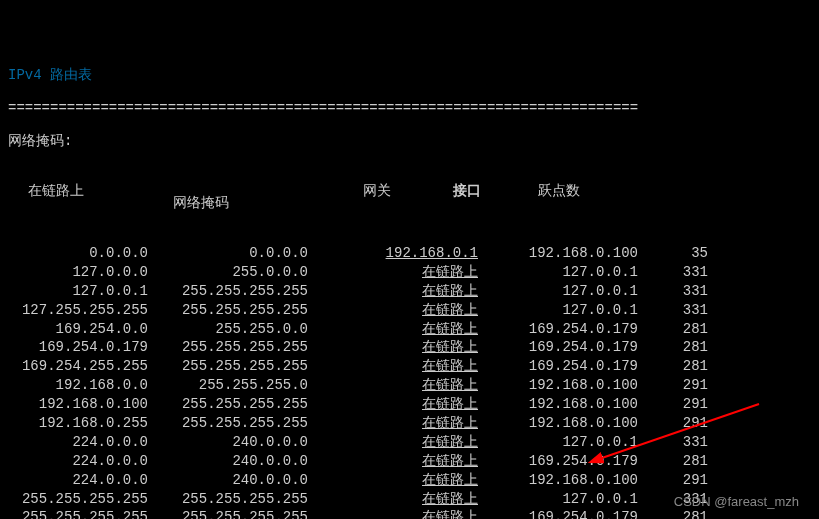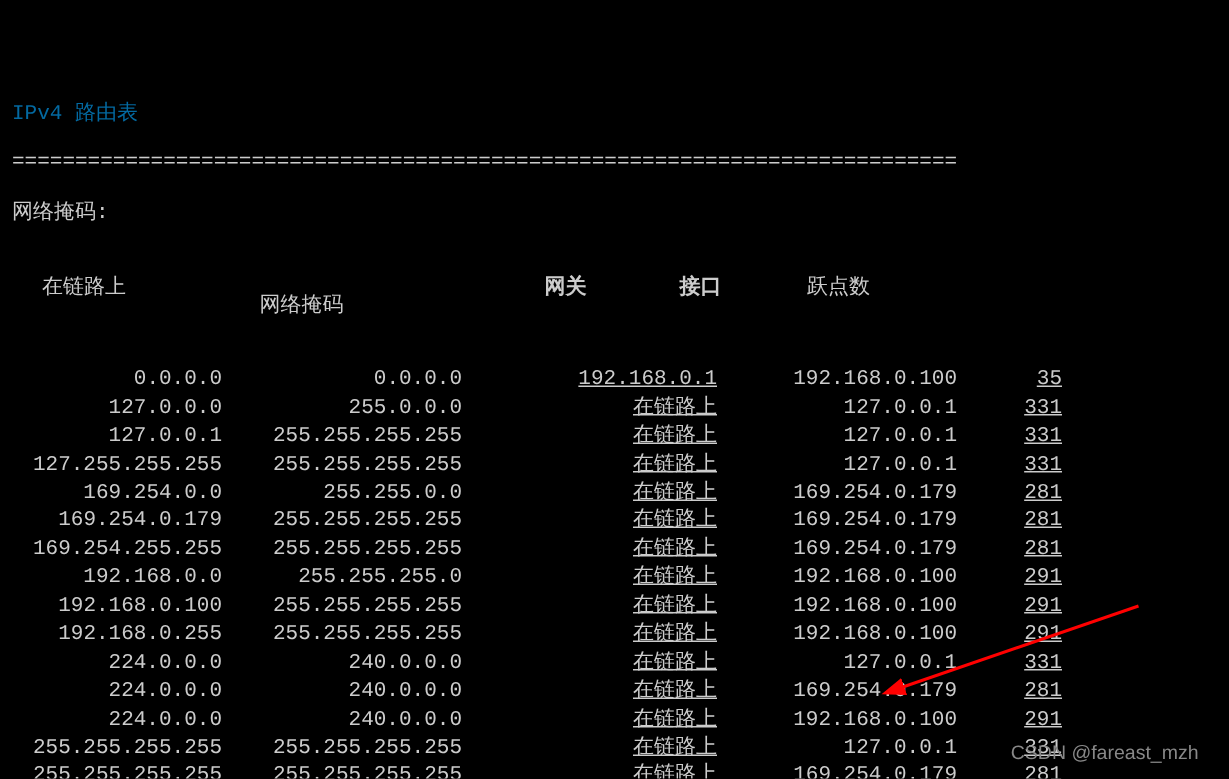--- a/index.html
+++ b/index.html
@@ -34,25 +34,25 @@
     .header-row {
       display: flex;
     }
     .col {
       text-align: right;
     }
     .c1 { width: 140px; }
     .c2 { width: 160px; }
     .c3 { width: 170px; text-decoration: underline; }
     .c4 { width: 160px; }
-    .c5 { width: 70px; text-decoration: underline; }
+    .c5 { width: 70px; }
     .hdr { text-align: left; }
     .hdr1 { width: 80px; padding-left: 20px; }
     .hdr2 { width: 200px; padding-left: 85px; margin-top: 12px; }
-    .hdr3 { width: 150px; padding-left: 75px; font-weight: bold; }
+    .hdr3 { width: 150px; padding-left: 75px; }
     .hdr4 { width: 100px; padding-left: 15px; font-weight: bold; }
     .hdr5 { width: 80px; }
     .row {
       display: flex;
       line-height: 1.35;
     }
     .watermark {
       position: absolute;
       right: 20px;
       bottom: 10px;

